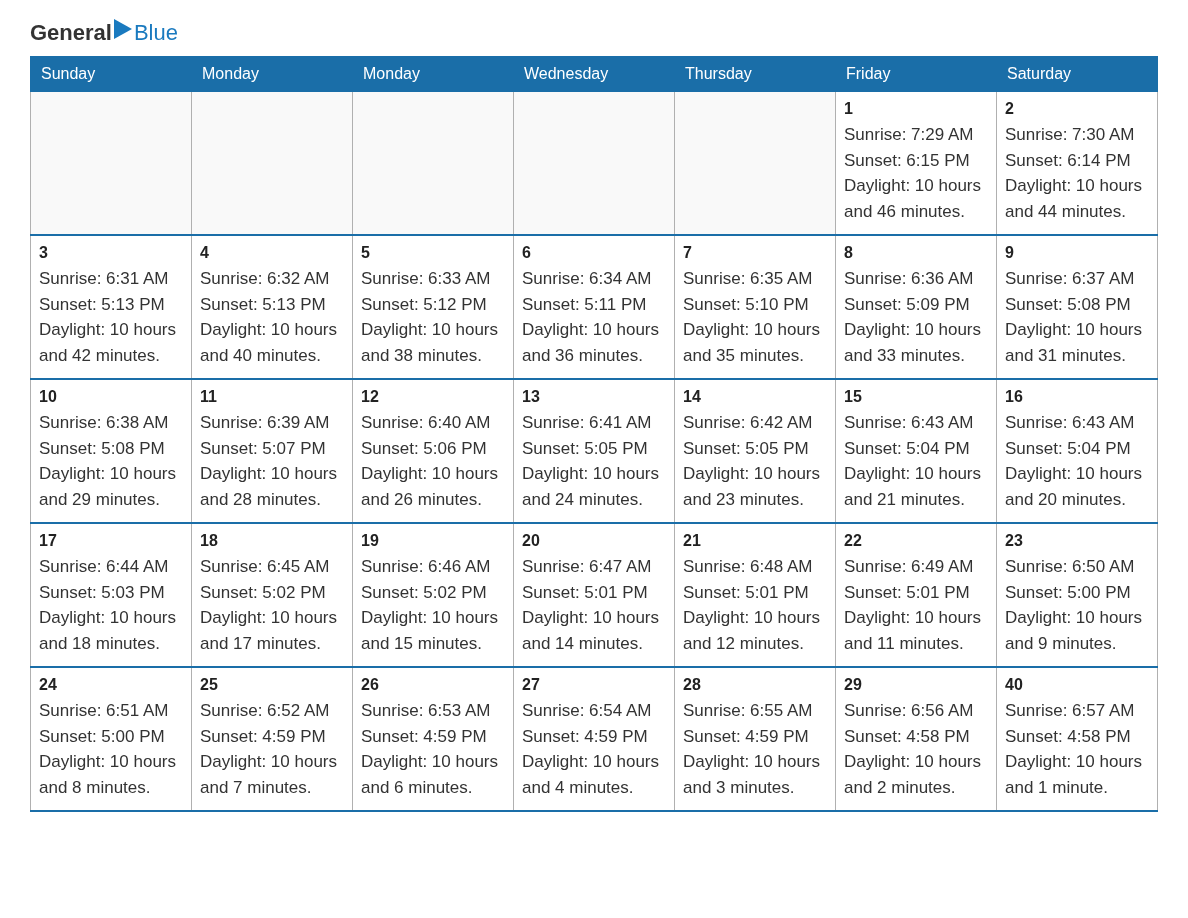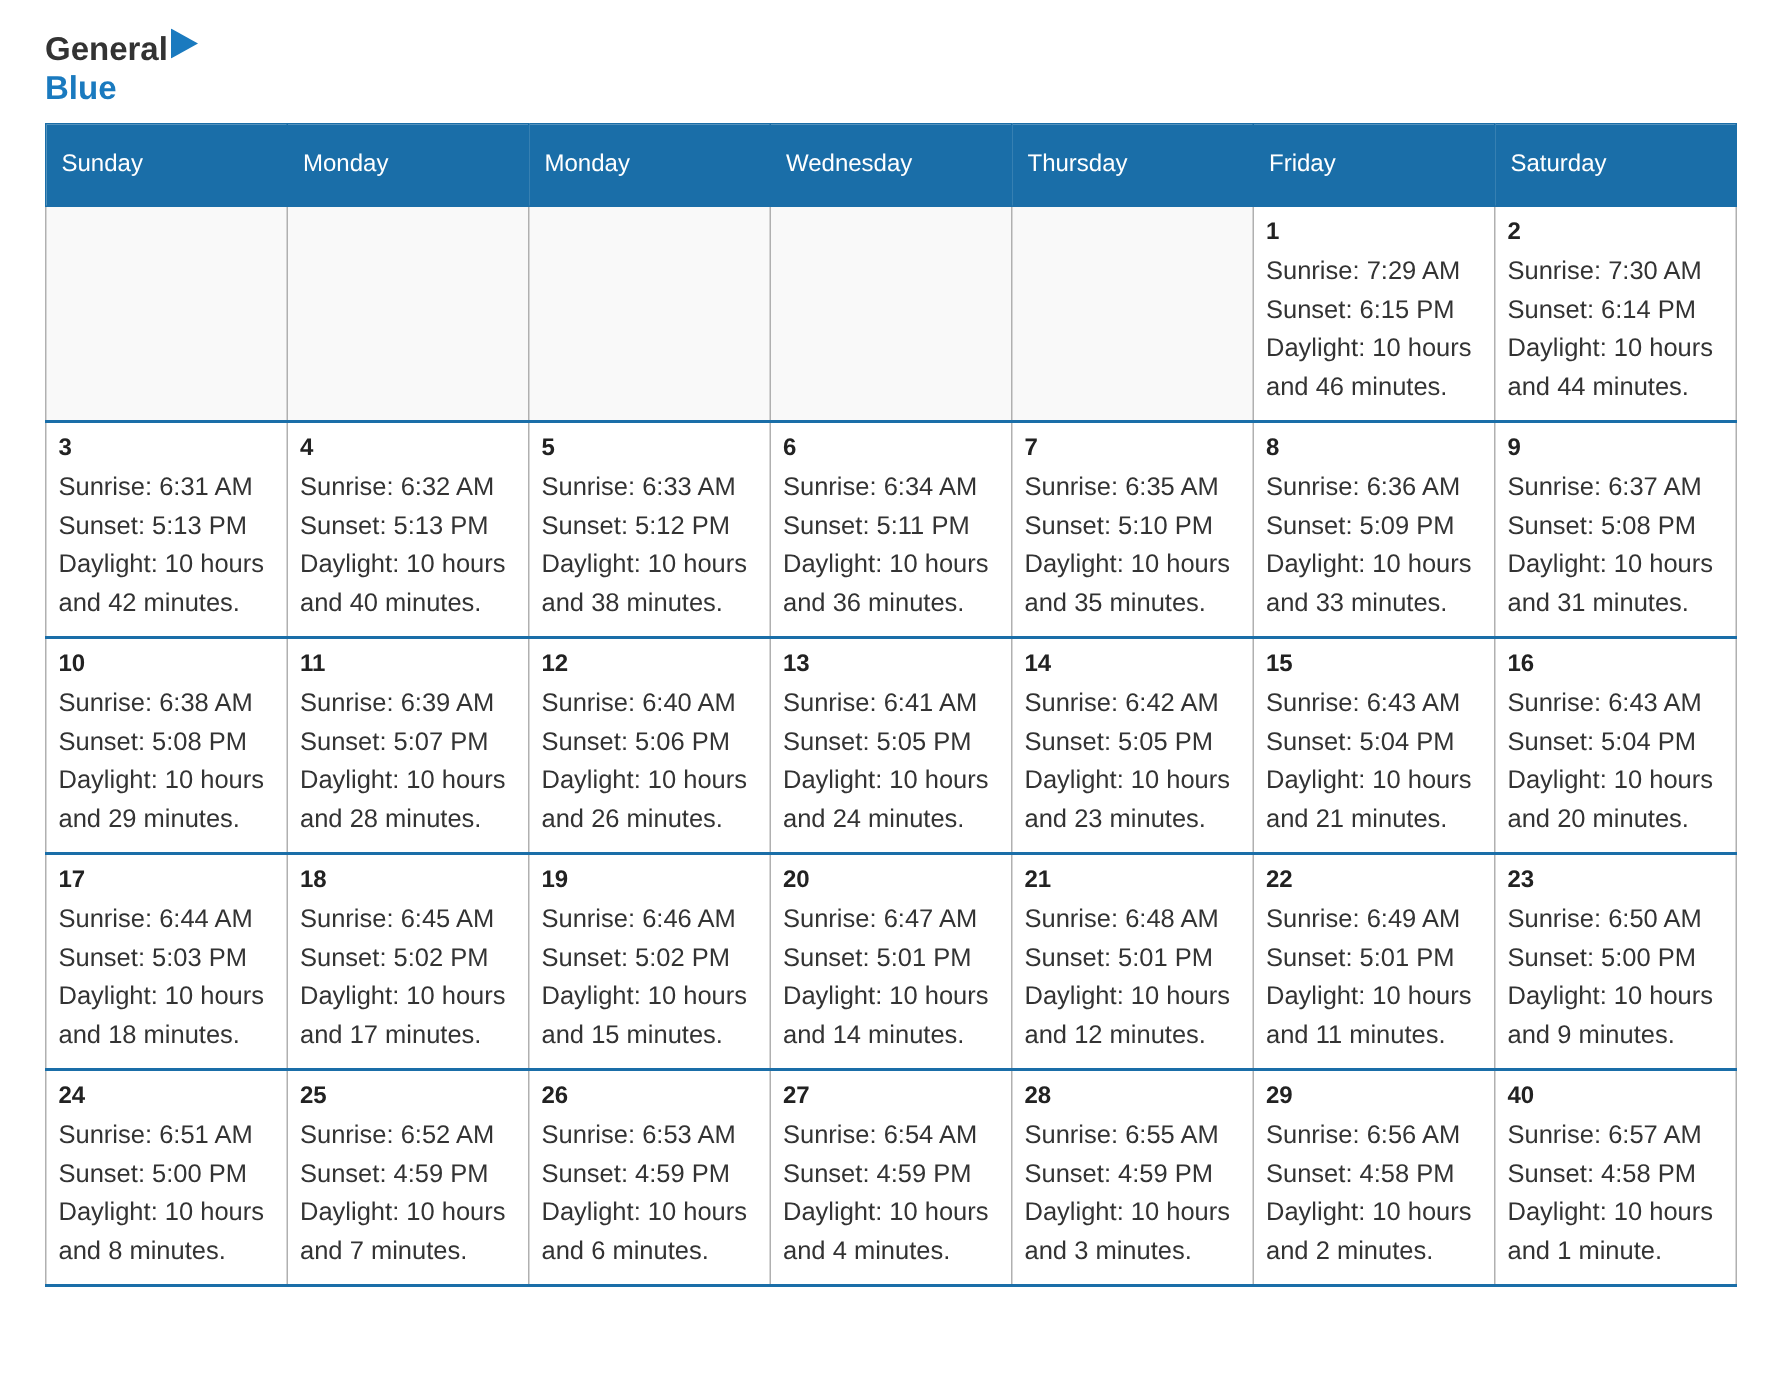--- a/index.html
+++ b/index.html
@@ -16,30 +16,30 @@
       align-items: flex-start;
       margin-bottom: 10px;
     }
     .logo-text-general {
       font-size: 22px;
       font-weight: bold;
       color: #333;
     }
     .logo-wrapper {
       display: flex;
-      flex-direction: column;
+      flex-direction: row;
     }
     .logo-row1 {
       display: flex;
       align-items: center;
     }
     .logo-row2 {
       color: #1a7abf;
       font-size: 22px;
-      font-weight: bold;
+      font-weight: normal;
       margin-left: 0;
     }
     .title-section {
       text-align: right;
     }
     .main-title {
       font-size: 48px;
       font-weight: bold;
       color: #222;
       line-height: 1.1;
@@ -52,21 +52,21 @@
     .calendar {
       width: 100%;
       border-collapse: collapse;
       margin-top: 10px;
     }
     .calendar thead tr th {
       background: #1a6ea8;
       color: #fff;
       font-size: 16px;
       font-weight: normal;
-      padding: 18px 10px;
+      padding: 8px 10px;
       text-align: left;
       border: 1px solid #1a6ea8;
     }
     .calendar tbody tr td {
       vertical-align: top;
       border: 1px solid #b0b0b0;
       padding: 8px 8px 10px 8px;
       width: calc(100% / 7);
       min-height: 110px;
     }

